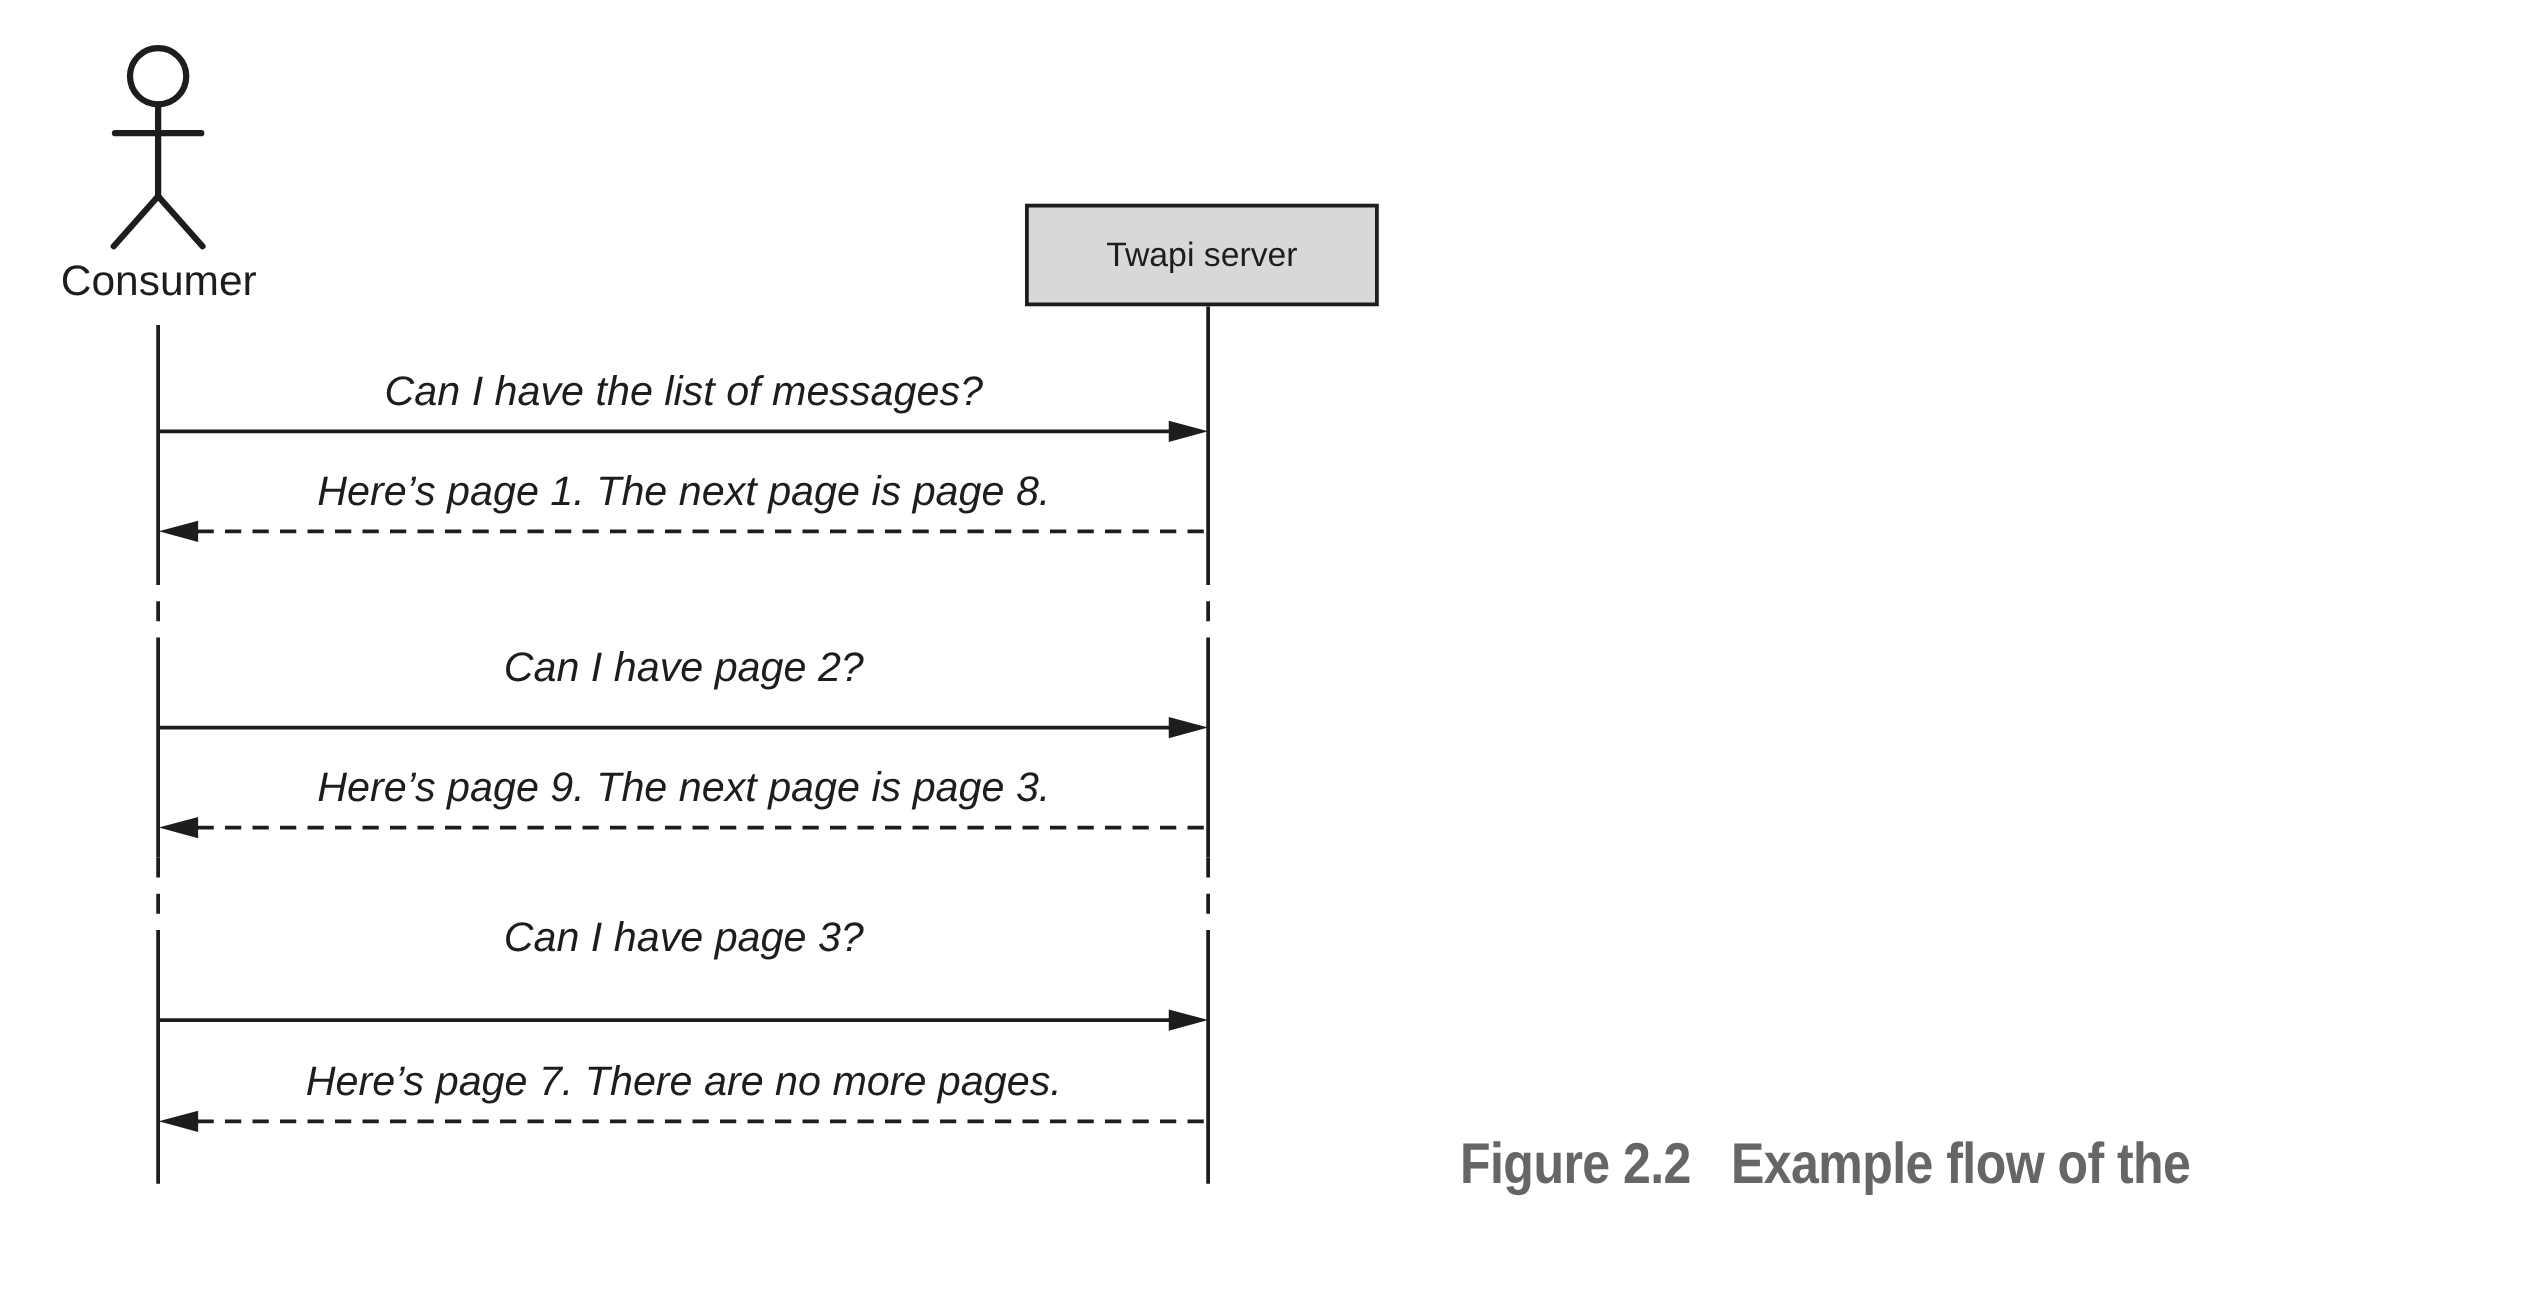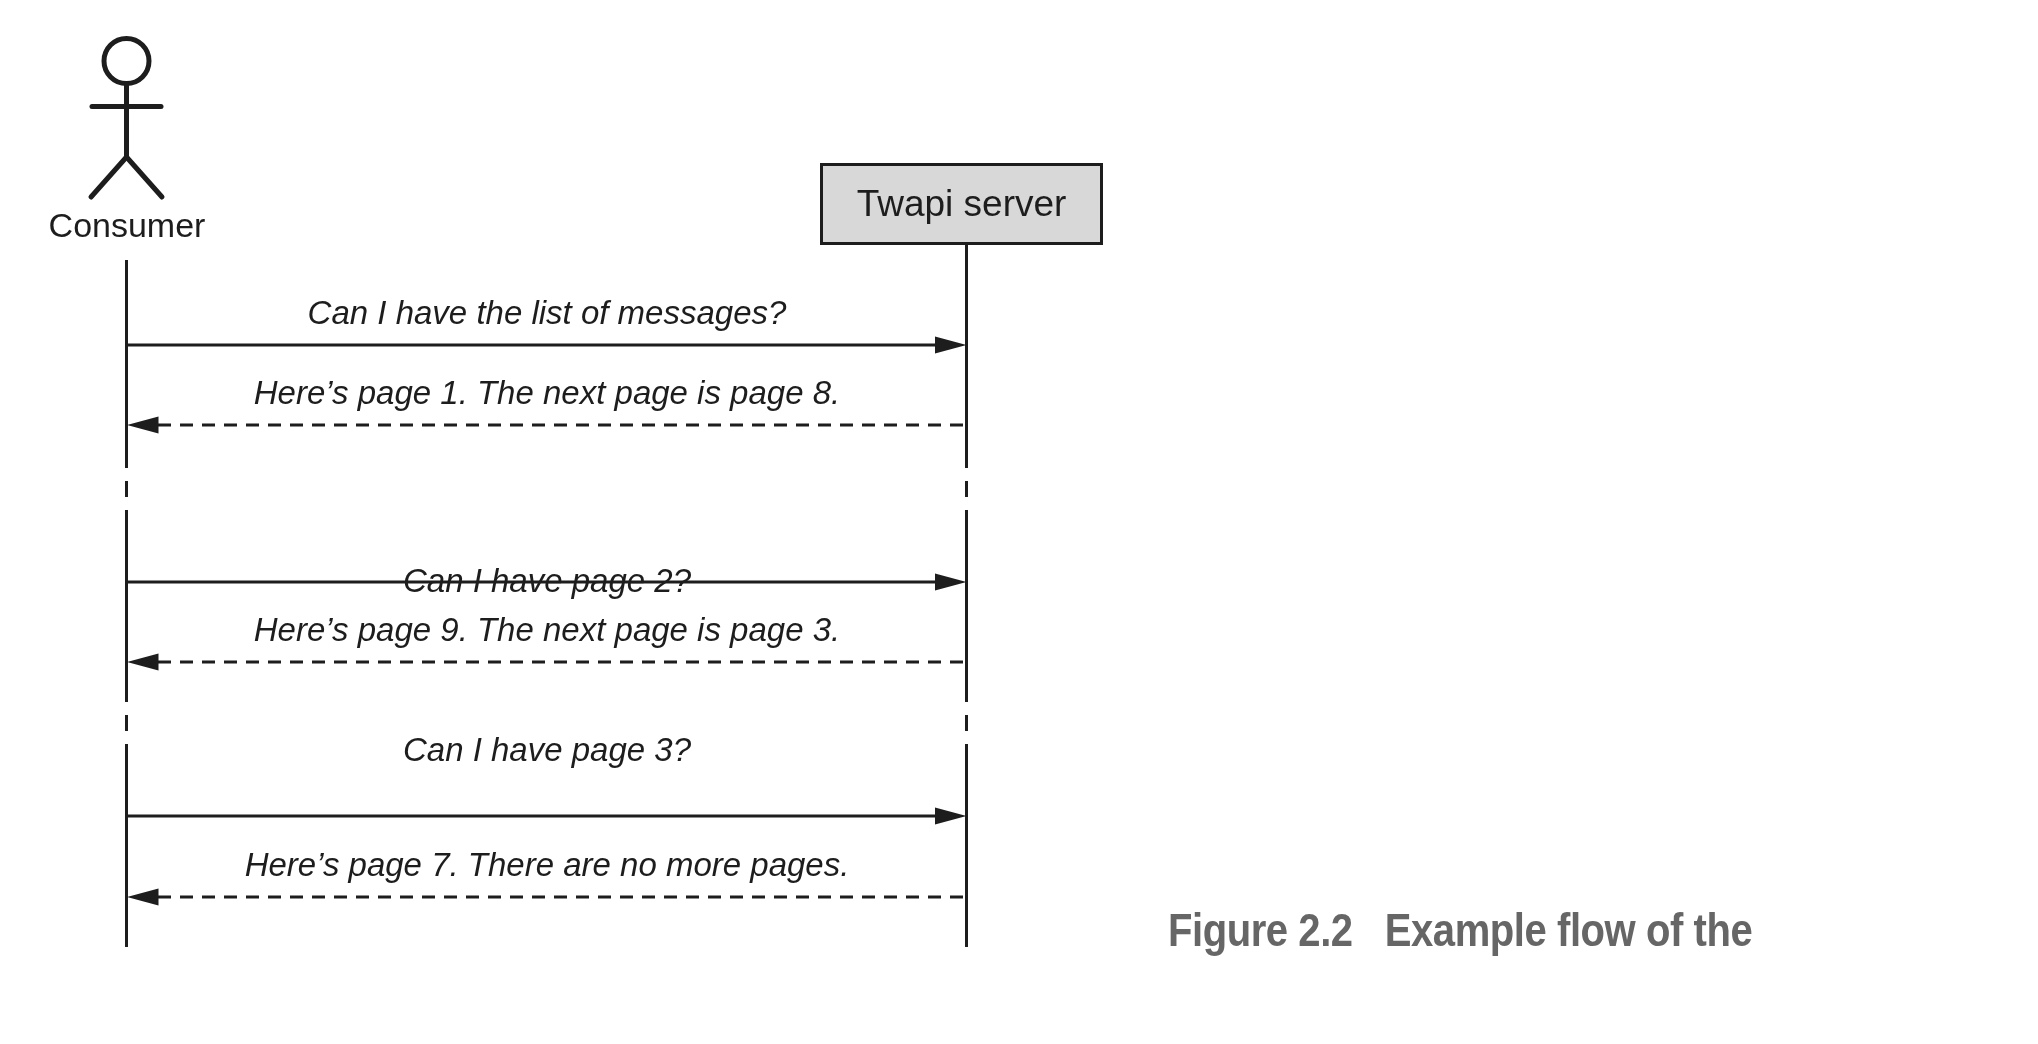--- a/index.html
+++ b/index.html
@@ -37,21 +37,21 @@
     left: 820px;
     top: 163px;
     width: 283px;
     height: 82px;
     box-sizing: border-box;
     background: var(--box-fill, #d8d8d8);
     border: 3px solid var(--line, #1d1d1d);
     display: flex;
     align-items: center;
     justify-content: center;
-    font-size: 37px;
+    font-size: 27px;
     color: var(--label-text, #1d1d1d);
     white-space: nowrap;
   }
   .msg-label {
     position: absolute;
     left: 127px;
     width: 840px;
     text-align: center;
     font-size: 33px;
     line-height: 40px;
@@ -137,21 +137,21 @@
   </svg>
 
   <div class="actor-label">Consumer</div>
 
   <div class="server-box">
     <span>Twapi server</span>
   </div>
 
   <div class="msg-label" style="top:293px">Can I have the list of messages?</div>
   <div class="msg-label" style="top:373px">Here’s page 1. The next page is page 8.</div>
-  <div class="msg-label" style="top:561px">Can I have page 2?</div>
+  <div class="msg-label" style="top:514px">Can I have page 2?</div>
   <div class="msg-label" style="top:610px">Here’s page 9. The next page is page 3.</div>
   <div class="msg-label" style="top:730px">Can I have page 3?</div>
   <div class="msg-label" style="top:845px">Here’s page 7. There are no more pages.</div>
 
   <div class="caption">
     <div class="cap-line">Figure 2.2   Example flow of the</div>
     
     
   </div>
 

